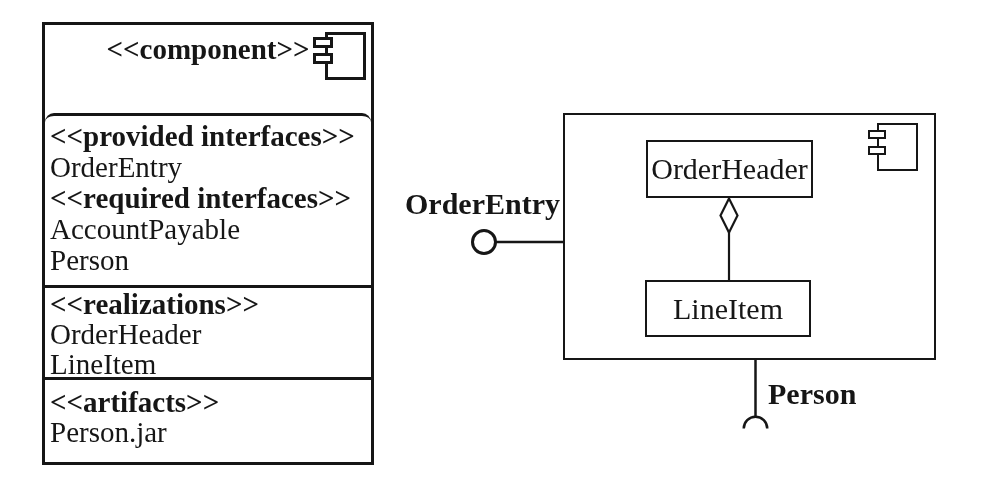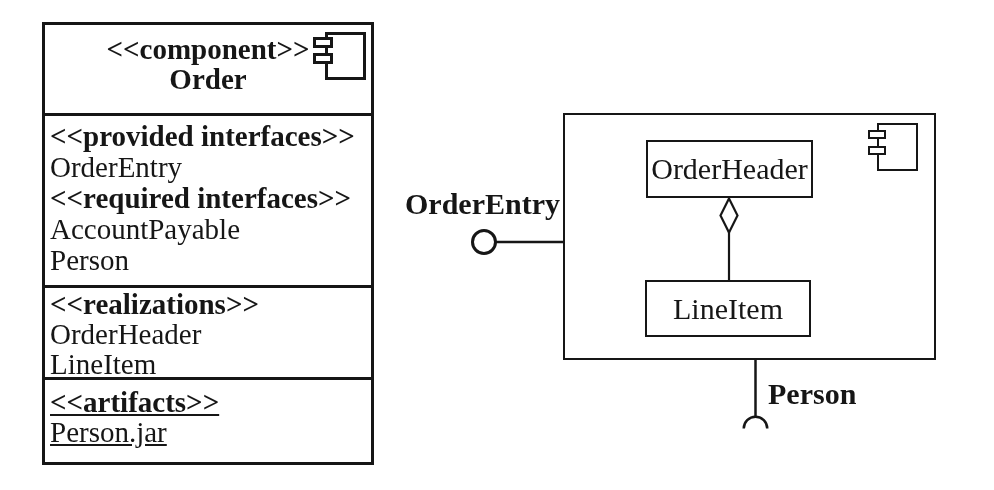--- a/index.html
+++ b/index.html
@@ -20,23 +20,23 @@
     left: 42px; top: 22px;
     width: 332px; height: 443px;
     border: 3px solid #161616;
     box-sizing: border-box;
     display: flex; flex-direction: column;
     background: #ffffff;
   }
   .comp { box-sizing: border-box; }
   .comp + .comp { border-top: 3px solid #161616; }
   .c1 { height: 88px; padding-top: 9px; text-align: center; }
-  .c2 { height: 172px; padding: 5px 0 4px 5px; }
+  .c2 { height: 172px; padding: 5px 0 4px 5px; border-radius: 9px; }
   .c3 { height: 92px; padding: 1px 0 16px 5px; }
-  .c4 { flex: 1; padding: 7px 0 0 5px; text-decoration: underline; }
+  .c4 { flex: 1; padding: 7px 0 0 5px; }
   .tline { font-size: 29px; line-height: 31px; white-space: nowrap; }
   .c1 .tline, .c3 .tline, .c4 .tline { line-height: 30px; }
   .bold { font-weight: bold; }
 
   
   .icon-part { position: absolute; background: #ffffff; box-sizing: border-box; }
   .b3 { border: 3px solid #161616; }
   .b2 { border: 2px solid #161616; }
 
   
@@ -69,21 +69,20 @@
   svg.overlay { position: absolute; left: 0; top: 0; pointer-events: none; }
 </style>
 </head>
 <body>
 
 <div class="canvas">
 
   <div class="spec-box">
     <div class="comp c1">
       <div class="tline bold">&lt;&lt;component&gt;&gt;</div>
-      <div class="tline bold">Order</div>
     </div>
     <div class="comp c2">
       <div class="tline bold">&lt;&lt;provided interfaces&gt;&gt;</div>
       <div class="tline">OrderEntry</div>
       <div class="tline bold">&lt;&lt;required interfaces&gt;&gt;</div>
       <div class="tline">AccountPayable</div>
       <div class="tline">Person</div>
     </div>
     <div class="comp c3">
       <div class="tline bold">&lt;&lt;realizations&gt;&gt;</div>

